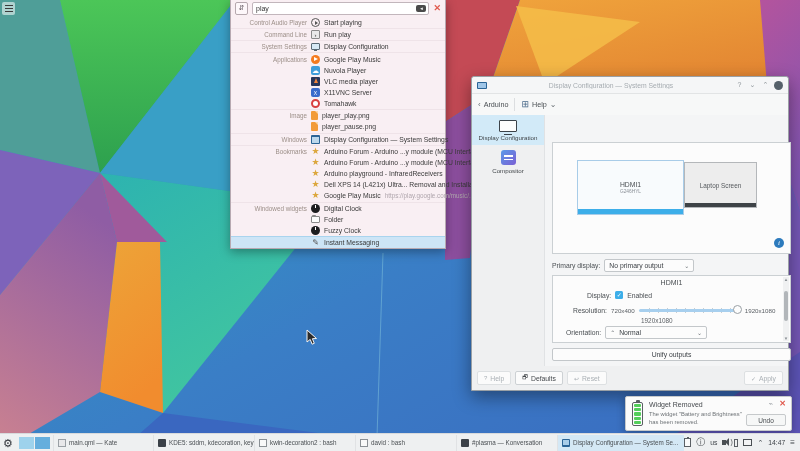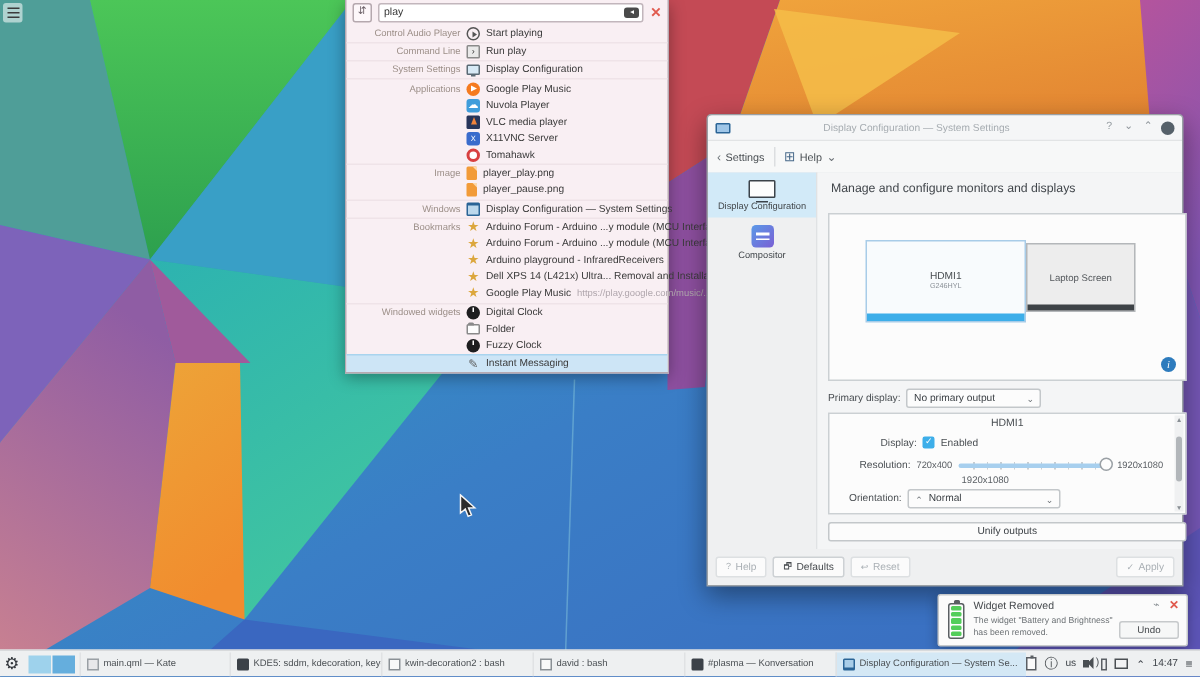--- a/index.html
+++ b/index.html
@@ -365,21 +365,21 @@
     <span class="title-ic"></span>
     <span class="title-txt">Display Configuration — System Settings</span>
     <span class="tb-btn">?</span>
     <span class="tb-btn">⌄</span>
     <span class="tb-btn">⌃</span>
     <span class="tb-close"></span>
   </div>
   <div class="toolbar">
     <span class="tool-item">
       <span class="chev">‹</span>
-      <span>Settings</span>
+      <span>Arduino</span>
     </span>
     <span class="tool-sep"></span>
     <span class="tool-item">
       <span class="grid-ic">⊞</span>
       <span>Help</span>
       <span class="chev">⌄</span>
     </span>
   </div>
   <div class="winbody">
     <div class="sidebar">
@@ -389,21 +389,20 @@
       </div>
       <div class="side-item">
         <span class="side-comp">
             <i></i>
             <i></i>
           </span>
         <span class="side-label">Compositor</span>
       </div>
     </div>
     <div class="content">
-      <div class="heading">Manage and configure monitors and displays</div>
 
       <div class="monbox">
         <div class="mon1">
           <span class="nm">HDMI1</span>
           <span class="sb">G246HYL</span>
           <span class="bar"></span>
         </div>
         <div class="mon2">
           <span class="nm">Laptop Screen</span>
           <span class="bar"></span>

